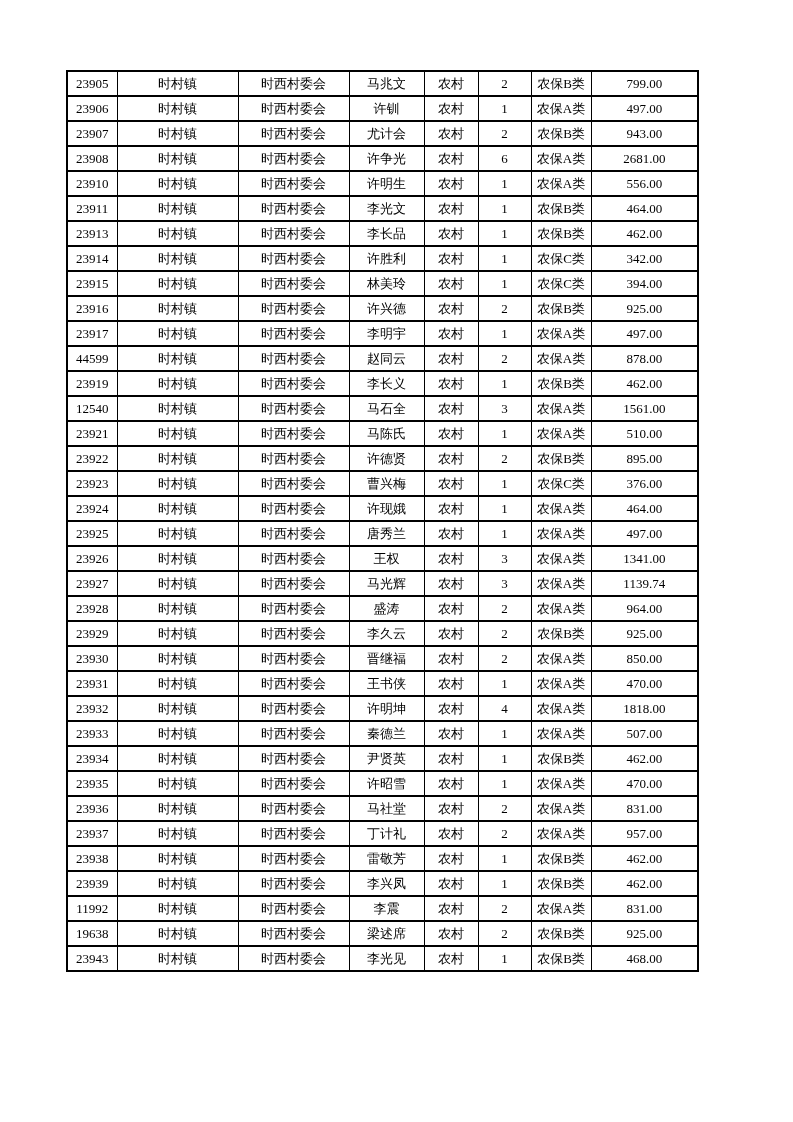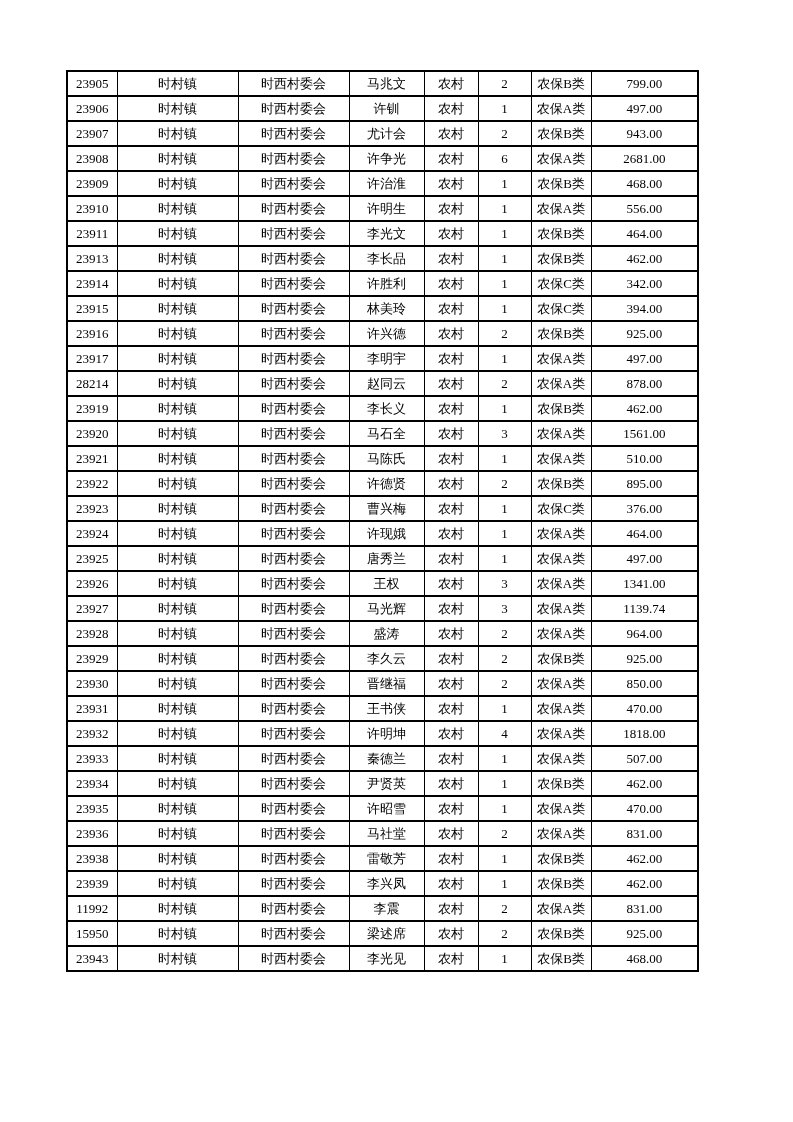--- a/index.html
+++ b/index.html
@@ -104,30 +104,20 @@
           <td>23908</td>
           <td>时村镇</td>
           <td>时西村委会</td>
           <td>许争光</td>
           <td>农村</td>
           <td>6</td>
           <td>农保A类</td>
           <td>2681.00</td>
         </tr>
         <tr>
-          <td>23909</td>
-          <td>时村镇</td>
-          <td>时西村委会</td>
-          <td>许治淮</td>
-          <td>农村</td>
-          <td>1</td>
-          <td>农保B类</td>
-          <td>468.00</td>
-        </tr>
-        <tr>
           <td>23910</td>
           <td>时村镇</td>
           <td>时西村委会</td>
           <td>许明生</td>
           <td>农村</td>
           <td>1</td>
           <td>农保A类</td>
           <td>556.00</td>
         </tr>
         <tr>
@@ -184,41 +174,41 @@
           <td>23917</td>
           <td>时村镇</td>
           <td>时西村委会</td>
           <td>李明宇</td>
           <td>农村</td>
           <td>1</td>
           <td>农保A类</td>
           <td>497.00</td>
         </tr>
         <tr>
-          <td>28214</td>
+          <td>44599</td>
           <td>时村镇</td>
           <td>时西村委会</td>
           <td>赵同云</td>
           <td>农村</td>
           <td>2</td>
           <td>农保A类</td>
           <td>878.00</td>
         </tr>
         <tr>
           <td>23919</td>
           <td>时村镇</td>
           <td>时西村委会</td>
           <td>李长义</td>
           <td>农村</td>
           <td>1</td>
           <td>农保B类</td>
           <td>462.00</td>
         </tr>
         <tr>
-          <td>23920</td>
+          <td>12540</td>
           <td>时村镇</td>
           <td>时西村委会</td>
           <td>马石全</td>
           <td>农村</td>
           <td>3</td>
           <td>农保A类</td>
           <td>1561.00</td>
         </tr>
         <tr>
           <td>23921</td>
@@ -374,20 +364,30 @@
           <td>23936</td>
           <td>时村镇</td>
           <td>时西村委会</td>
           <td>马社堂</td>
           <td>农村</td>
           <td>2</td>
           <td>农保A类</td>
           <td>831.00</td>
         </tr>
         <tr>
+          <td>23937</td>
+          <td>时村镇</td>
+          <td>时西村委会</td>
+          <td>丁计礼</td>
+          <td>农村</td>
+          <td>2</td>
+          <td>农保A类</td>
+          <td>957.00</td>
+        </tr>
+        <tr>
           <td>23938</td>
           <td>时村镇</td>
           <td>时西村委会</td>
           <td>雷敬芳</td>
           <td>农村</td>
           <td>1</td>
           <td>农保B类</td>
           <td>462.00</td>
         </tr>
         <tr>
@@ -404,21 +404,21 @@
           <td>11992</td>
           <td>时村镇</td>
           <td>时西村委会</td>
           <td>李震</td>
           <td>农村</td>
           <td>2</td>
           <td>农保A类</td>
           <td>831.00</td>
         </tr>
         <tr>
-          <td>15950</td>
+          <td>19638</td>
           <td>时村镇</td>
           <td>时西村委会</td>
           <td>梁述席</td>
           <td>农村</td>
           <td>2</td>
           <td>农保B类</td>
           <td>925.00</td>
         </tr>
         <tr>
           <td>23943</td>

